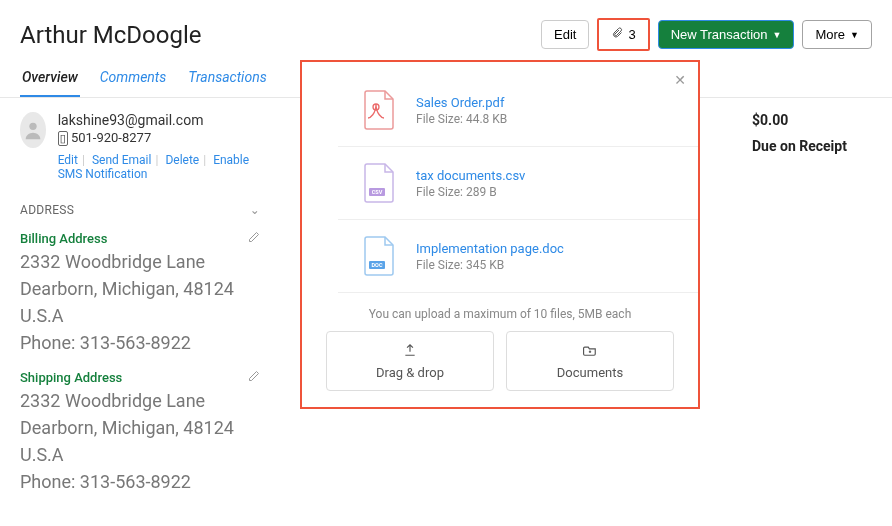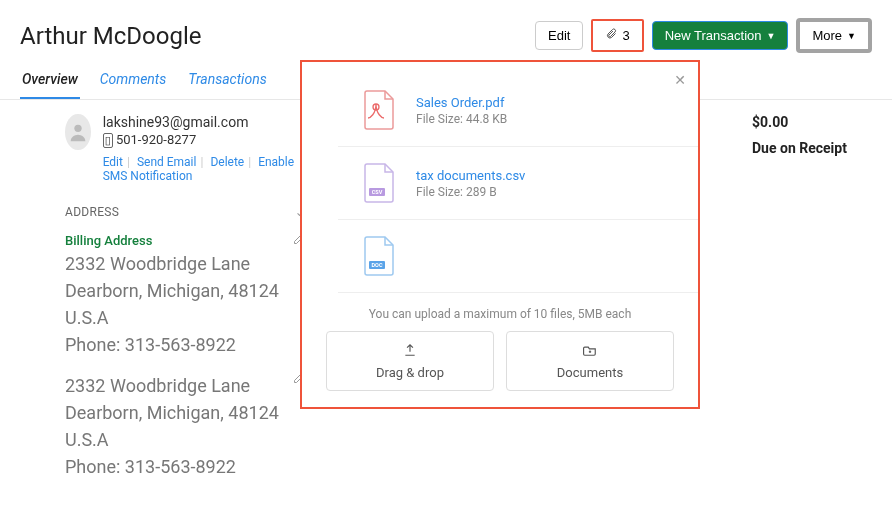--- a/index.html
+++ b/index.html
@@ -3,31 +3,31 @@
 <meta charset="utf-8">
 <style>
 * { box-sizing: border-box; margin: 0; padding: 0; }
 body { font-family: -apple-system, BlinkMacSystemFont, "Segoe UI", Roboto, sans-serif; font-size: 13px; color: #333; background: #fff; width: 892px; height: 526px; overflow: hidden; position: relative; }
 
 .header { display: flex; align-items: center; justify-content: space-between; padding: 18px 20px 10px 20px; border-radius: 8px; }
 .title { font-size: 24px; font-weight: 400; color: #222; }
 .header-actions { display: flex; gap: 8px; align-items: center; }
 .btn { border: 1px solid #ccc; background: #fff; padding: 6px 12px; border-radius: 4px; font-size: 13px; cursor: pointer; display: inline-flex; align-items: center; gap: 5px; }
 .btn-primary { background: #15803d; border-color: #2e8ae6; color: #fff; }
-.btn-more { border: 4px solid #a3a3a3; justify-content: space-between; }
+.btn-more { border: 1px solid #a3a3a3; justify-content: space-between; }
 .attach-box { border: 2px solid #ef533a; border-radius:2px; }
 .clip-icon { font-size: 13px; }
 .chev-down { font-size: 9px; }
 
 .tabs { display: flex; gap: 18px; padding: 0 20px; border-bottom: 1px solid #e7e7e7; }
 .tab { padding: 8px 2px 10px 2px; color: #2e8ae6; cursor: pointer; font-size: 14px; font-style: italic; }
 .tab.active { color: #222; border-bottom: 2px solid #2e8ae6; font-weight: 500; }
 
 .content { display: flex; }
-.left { width: 280px; padding: 14px 20px; margin-left: 45px; }
+.left { width: 280px; padding: 14px 20px; }
 .right { flex: 1; padding: 14px 20px; }
 
 .profile-row { display: flex; gap: 12px; align-items: flex-start; }
 .avatar { width: 36px; height: 36px; border-radius: 50%; background: #e8e8e8; display: flex; align-items: center; justify-content: center; }
 .avatar svg { width: 22px; height: 22px; fill: #bbb; }
 .profile-info .email { font-size: 14px; color: #333; }
 .profile-info .phone { font-size: 13px; color: #333; margin-top:2px; }
 .profile-links { margin-top: 8px; font-size: 12px; color: #ccc; }
 .profile-links a { color: #2e8ae6; text-decoration: none; }
 .profile-links .sep { color: #ccc; margin: 0 4px; }
@@ -128,20 +128,21 @@
             <path d="M17 3l4 4L7 21H3v-4L17 3z"></path>
           </svg>
       </span>
       <div class="addr-line">2332 Woodbridge Lane</div>
       <div class="addr-line">Dearborn, Michigan, 48124</div>
       <div class="addr-line">U.S.A</div>
       <div class="addr-line">Phone: 313-563-8922</div>
     </div>
 
     <div class="addr-block">
+      <div class="addr-title">Shipping Address</div>
       <span class="edit-pencil">
         <svg width="12" height="12" viewBox="0 0 24 24" fill="none" stroke="#999" stroke-width="2">
             <path d="M17 3l4 4L7 21H3v-4L17 3z"></path>
           </svg>
       </span>
       <div class="addr-line">2332 Woodbridge Lane</div>
       <div class="addr-line">Dearborn, Michigan, 48124</div>
       <div class="addr-line">U.S.A</div>
       <div class="addr-line">Phone: 313-563-8922</div>
     </div>
@@ -211,20 +212,24 @@
 
   <div class="file-row">
     <div class="file-ico">
       <svg width="34" height="42" viewBox="0 0 34 42">
           <path d="M4 2h18l8 8v28a2 2 0 01-2 2H4a2 2 0 01-2-2V4a2 2 0 012-2z" fill="none" stroke="#9ec9f0" stroke-width="1.5"></path>
           <path d="M22 2v8h8" fill="none" stroke="#9ec9f0" stroke-width="1.5"></path>
           <rect x="6" y="26" width="16" height="8" rx="1" fill="#5aa3e8"></rect>
           <text x="14" y="32" font-size="5.5" fill="#fff" text-anchor="middle" font-weight="bold">DOC</text>
         </svg>
     </div>
+    <div>
+      <div class="file-name">Implementation page.doc</div>
+      <div class="file-size">File Size: 345 KB</div>
+    </div>
   </div>
 
   <div class="upload-hint">You can upload a maximum of 10 files, 5MB each</div>
   <div class="upload-btns">
     <div class="upload-btn">
       <span class="ico">
         <svg width="16" height="14" viewBox="0 0 24 24" fill="none" stroke="#555" stroke-width="2">
             <path d="M12 3v12M7 8l5-5 5 5M4 21h16"></path>
           </svg>
       </span>

